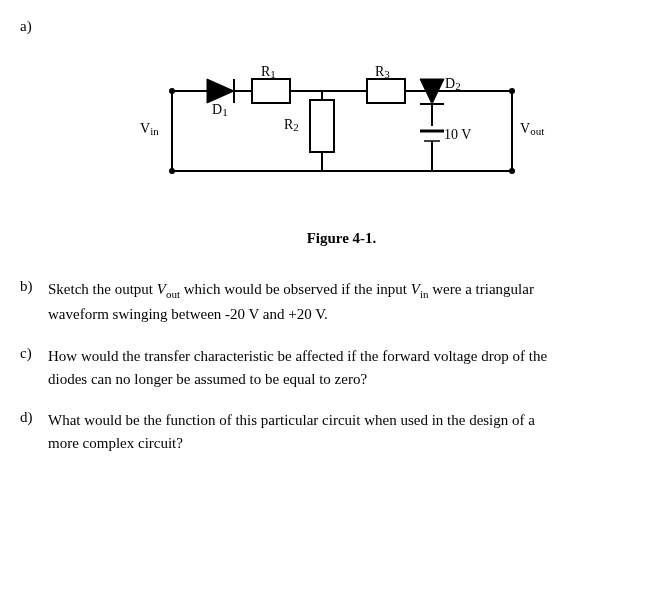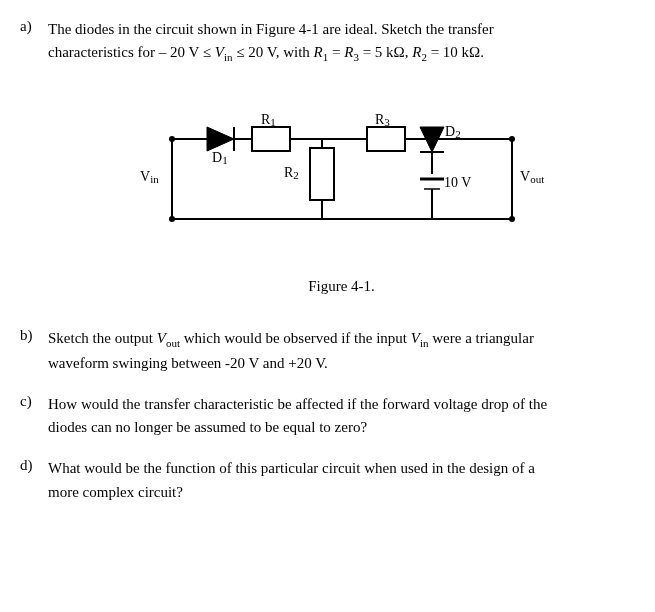--- a/index.html
+++ b/index.html
@@ -27,39 +27,35 @@
       line-height: 1.55;
     }
     
     .circuit-container {
       display: flex;
       justify-content: center;
       margin: 18px 0 6px 0;
     }
     .figure-label {
       text-align: center;
-      font-weight: normal;
+      font-weight: bold;
       margin-bottom: 10px;
       font-size: 15px;
     }
     svg text {
       font-family: "Times New Roman", Times, serif;
     }
     sub { font-size: 11px; }
   </style>
 </head>
 <body>
 
 <div class="question-block">
   <div class="question-label">a)</div>
   <div class="question-content">
-    <p>
-      The diodes in the circuit shown in Figure 4-1 are ideal. Sketch the transfer<br>
-      characteristics for – 20 V ≤ <i>V</i><sub>in</sub> ≤ 20 V, with <i>R</i><sub>1</sub> = <i>R</i><sub>3</sub> = 5 kΩ, <i>R</i><sub>2</sub> = 10 kΩ.
-    </p>
 
     <div class="circuit-container">
       <svg width="460" height="185" viewBox="0 0 460 185">
 
         <line x1="60" y1="55" x2="95" y2="55" stroke="#000" stroke-width="2"></line>
 
         <polygon points="95,43 95,67 122,55" fill="#000" stroke="#000" stroke-width="1"></polygon>
         <line x1="122" y1="43" x2="122" y2="67" stroke="#000" stroke-width="2"></line>
         <line x1="122" y1="55" x2="140" y2="55" stroke="#000" stroke-width="2"></line>
 

